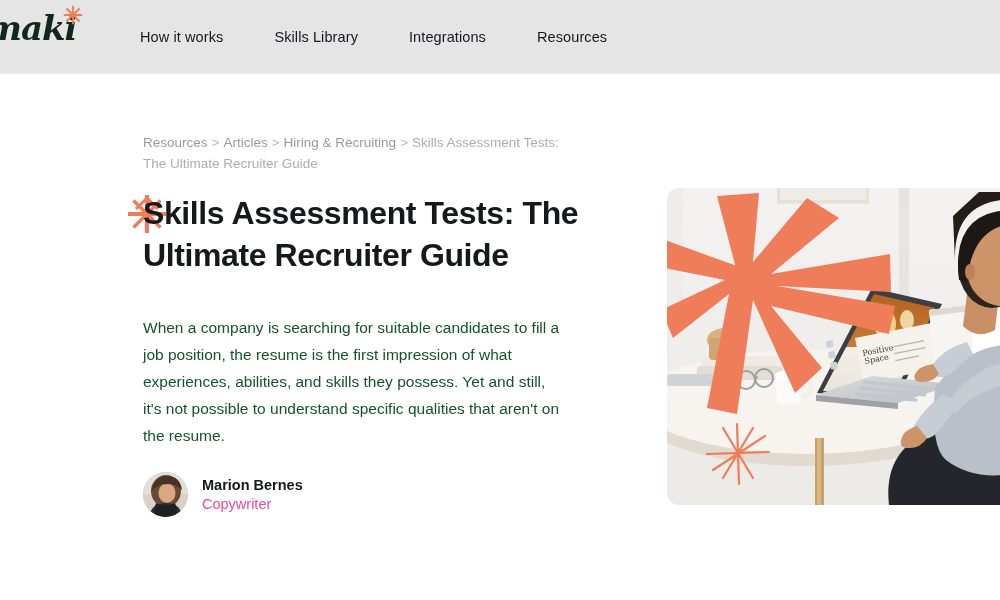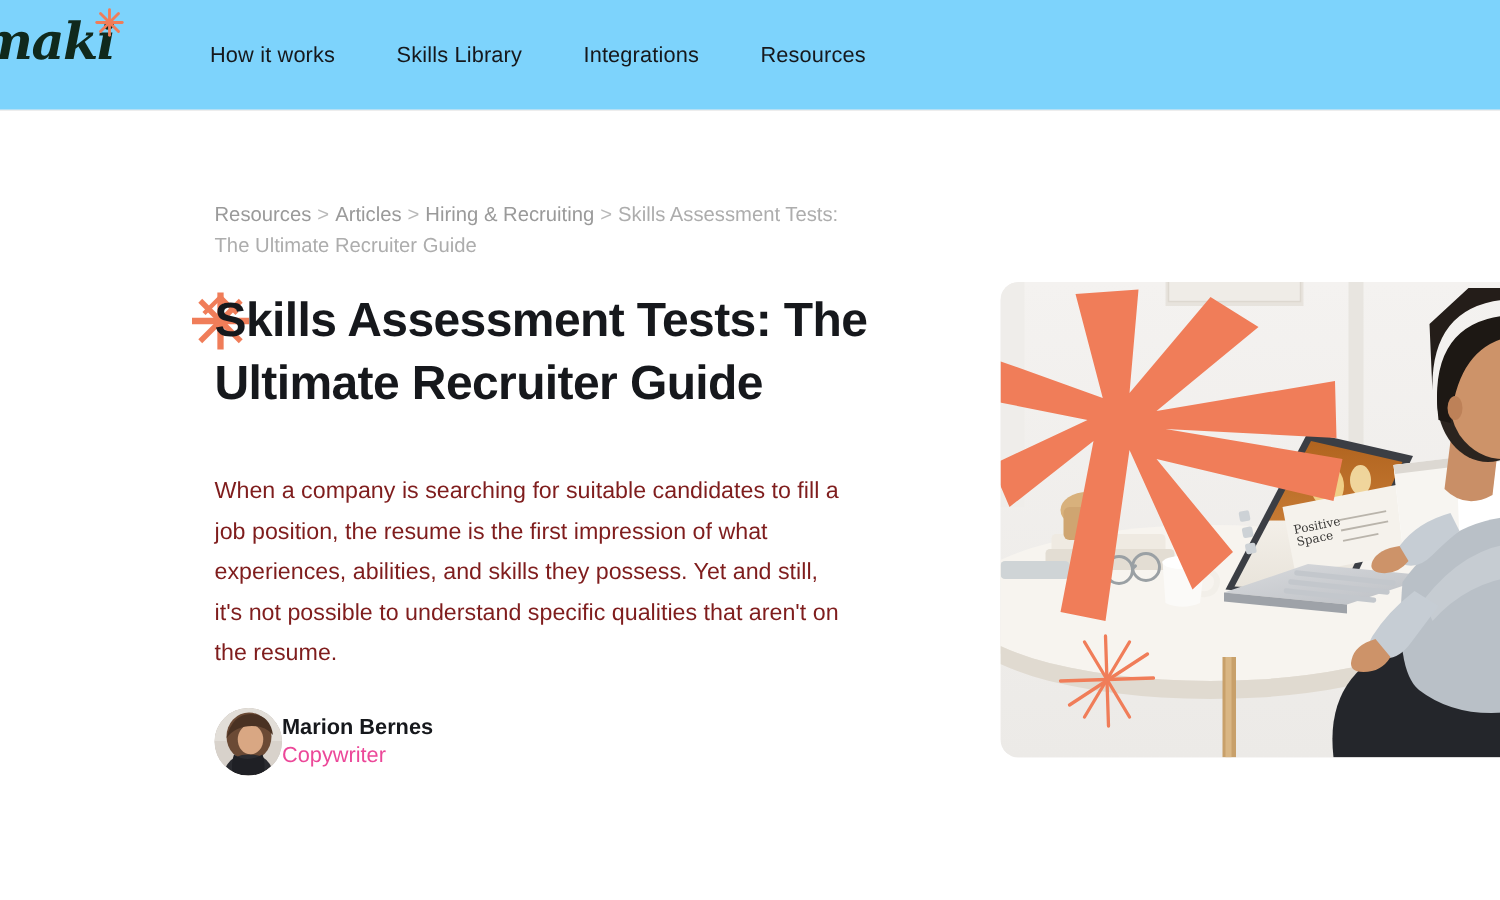--- a/index.html
+++ b/index.html
@@ -6,21 +6,21 @@
   html, body {
     width:1000px; height:600px;
     background:#ffffff;
     font-family:"Liberation Sans", sans-serif;
     overflow:hidden;
   }
 
   
   .header {
     position:absolute; left:0; top:0; width:1000px; height:74px;
-    background:#7dd3fc;
+    background:#e5e5e5;
     border-bottom:1px solid #ededed;
     display:flex; align-items:center;
   }
   .logo-wrap {
     position:absolute; left:-14px; top:2px;
     width:110px; height:50px;
   }
   .logo-text {
     font-family:"DejaVu Serif", serif;
     font-weight:700; font-style:italic;
@@ -29,21 +29,21 @@
     position:absolute; left:0; top:6px;
     white-space:nowrap;
   }
   .logo-star {
     position:absolute; left:76px; top:2px;
     width:22px; height:22px;
   }
 
   .nav {
     position:absolute; left:140px; top:0; height:74px;
-    display:flex; align-items:center; gap:2px;
+    display:flex; align-items:center; gap:12px;
   }
   .nav-item {
     font-size:14.5px; color:#16181c;
     padding:0 0; margin-right:39px;
     white-space:nowrap; cursor:pointer;
     letter-spacing:0.1px;
   }
   .nav-item:last-child { margin-right:0; }
 
   
@@ -67,26 +67,26 @@
   }
   .page-title {
     position:relative;
     font-size:32px; line-height:42px;
     font-weight:700; color:#16181c;
     letter-spacing:-0.4px;
   }
 
   .lede {
     position:absolute; left:143px; top:240px; width:420px;
-    font-size:15.5px; line-height:27px; color:#7f1d1d;
+    font-size:15.5px; line-height:27px; color:#14532d;
   }
 
   .author {
     position:absolute; left:143px; top:398px;
-    display:flex; align-items:center; gap:0;
+    display:flex; align-items:center; gap:14px;
   }
   .avatar {
     width:45px; height:45px; border-radius:50%;
     overflow:hidden; flex:0 0 45px;
     background:#c9c2bb;
     position:relative;
   }
   .avatar svg { display:block; width:45px; height:45px; }
   .author-meta { display:flex; flex-direction:column; gap:3px; }
   .author-name { font-size:14.5px; font-weight:700; color:#16181c; }

